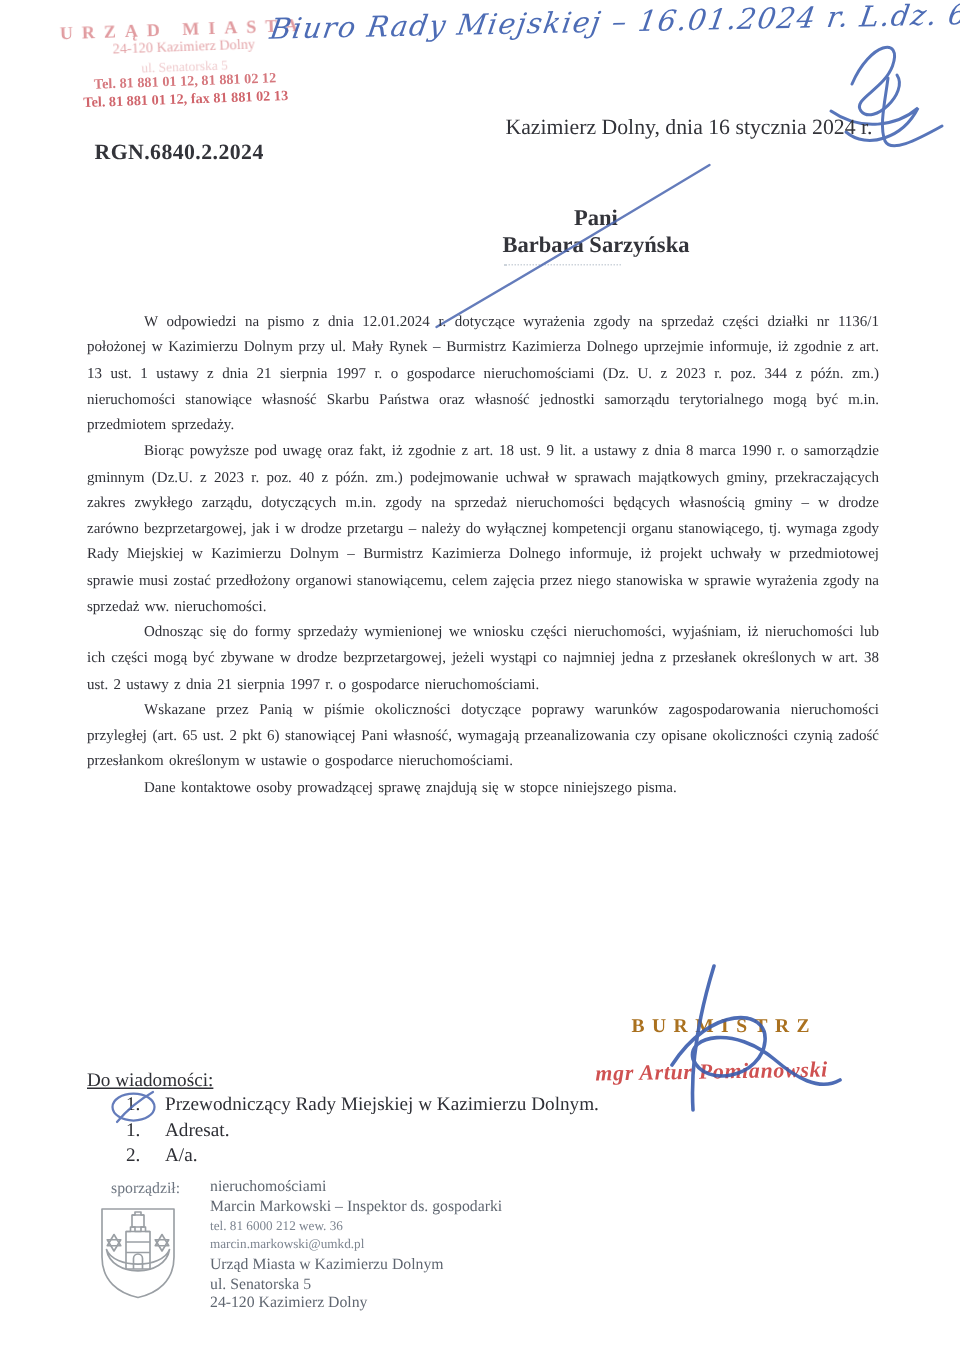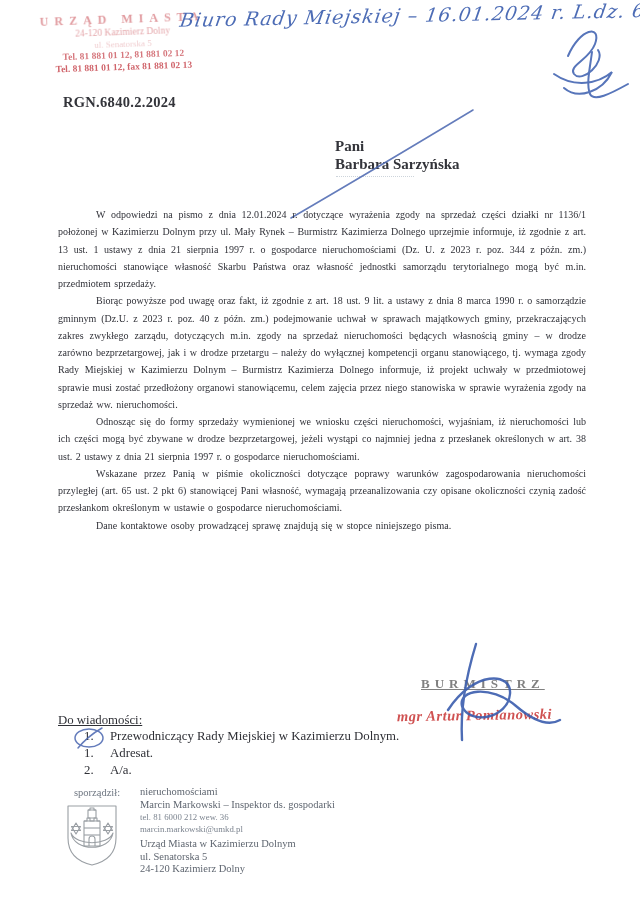--- a/index.html
+++ b/index.html
@@ -25,33 +25,33 @@
     color:#3a5dae;font-size:19px;font-style:italic;
     font-family:"DejaVu Serif",serif;
     transform:rotate(-1.2deg) skewX(-10deg);
     letter-spacing:1px;white-space:nowrap;opacity:.9;
   }
   .flourish{position:absolute;left:540px;top:22px;}
   
   .place-date{position:absolute;left:337px;top:77px;font-size:14.5px;}
   .ref-number{position:absolute;left:63px;top:94px;font-size:14.5px;font-weight:bold;letter-spacing:.3px;}
   
-  .recipient{position:absolute;left:335px;top:137px;font-size:15px;font-weight:bold;line-height:18px;}
+  .recipient{position:absolute;left:335px;top:137px;font-size:15px;font-weight:bold;line-height:18px;text-align:center;}
   .name-underline{position:absolute;left:336px;top:176px;width:78px;border-bottom:1.5px dotted #b9c2cc;opacity:.7;}
   .pen-stroke{position:absolute;left:275px;top:100px;}
   
   .body-text{position:absolute;left:58px;top:206px;width:528px;}
   .body-text p{
     margin:0;font-size:10px;line-height:17.25px;text-align:justify;
     text-indent:38px;color:#303138;word-spacing:1px;
   }
   
   .sig-title{
-    position:absolute;left:421px;top:676px;color:#737373;
-    font-size:13px;font-weight:bold;letter-spacing:5px;opacity:.9;text-decoration:underline;
+    position:absolute;left:421px;top:676px;color:#a16207;
+    font-size:13px;font-weight:bold;letter-spacing:5px;opacity:.9;
   }
   .sig-name{
     position:absolute;left:397px;top:707px;color:#cc4343;
     font-size:14.5px;font-style:italic;font-weight:bold;opacity:.92;
     transform:rotate(-1deg);letter-spacing:.5px;
   }
   .sig-scribble{position:absolute;left:418px;top:636px;}
   
   .dist{position:absolute;left:58px;top:713px;font-size:12.8px;color:#2f3036;}
   .dist .heading{text-decoration:underline;margin-bottom:1px;}
@@ -82,20 +82,21 @@
   <div class="hand-note">Biuro Rady Miejskiej – 16.01.2024 r. L.dz. 6/24</div>
 
   <div class="flourish">
     <svg width="95" height="90" viewBox="0 0 95 90" fill="none" stroke="#3a5dae" stroke-width="2" stroke-linecap="round" opacity="0.85">
       <path d="M28 34 C40 6 62 2 55 22 C49 38 28 44 34 52 C42 62 66 40 58 28"></path>
       <path d="M14 52 C34 66 58 62 72 50 C62 70 38 78 24 66"></path>
       <path d="M52 30 C50 46 46 62 50 72 C54 80 70 72 88 62"></path>
     </svg>
   </div>
 
+  <div class="place-date">Kazimierz Dolny, dnia 16 stycznia 2024 r.</div>
 
   <div class="ref-number">RGN.6840.2.2024</div>
 
   <div class="recipient">
     <div>Pani</div>
     <div>Barbara Sarzyńska</div>
   </div>
   <div class="name-underline"></div>
 
   <div class="pen-stroke">

